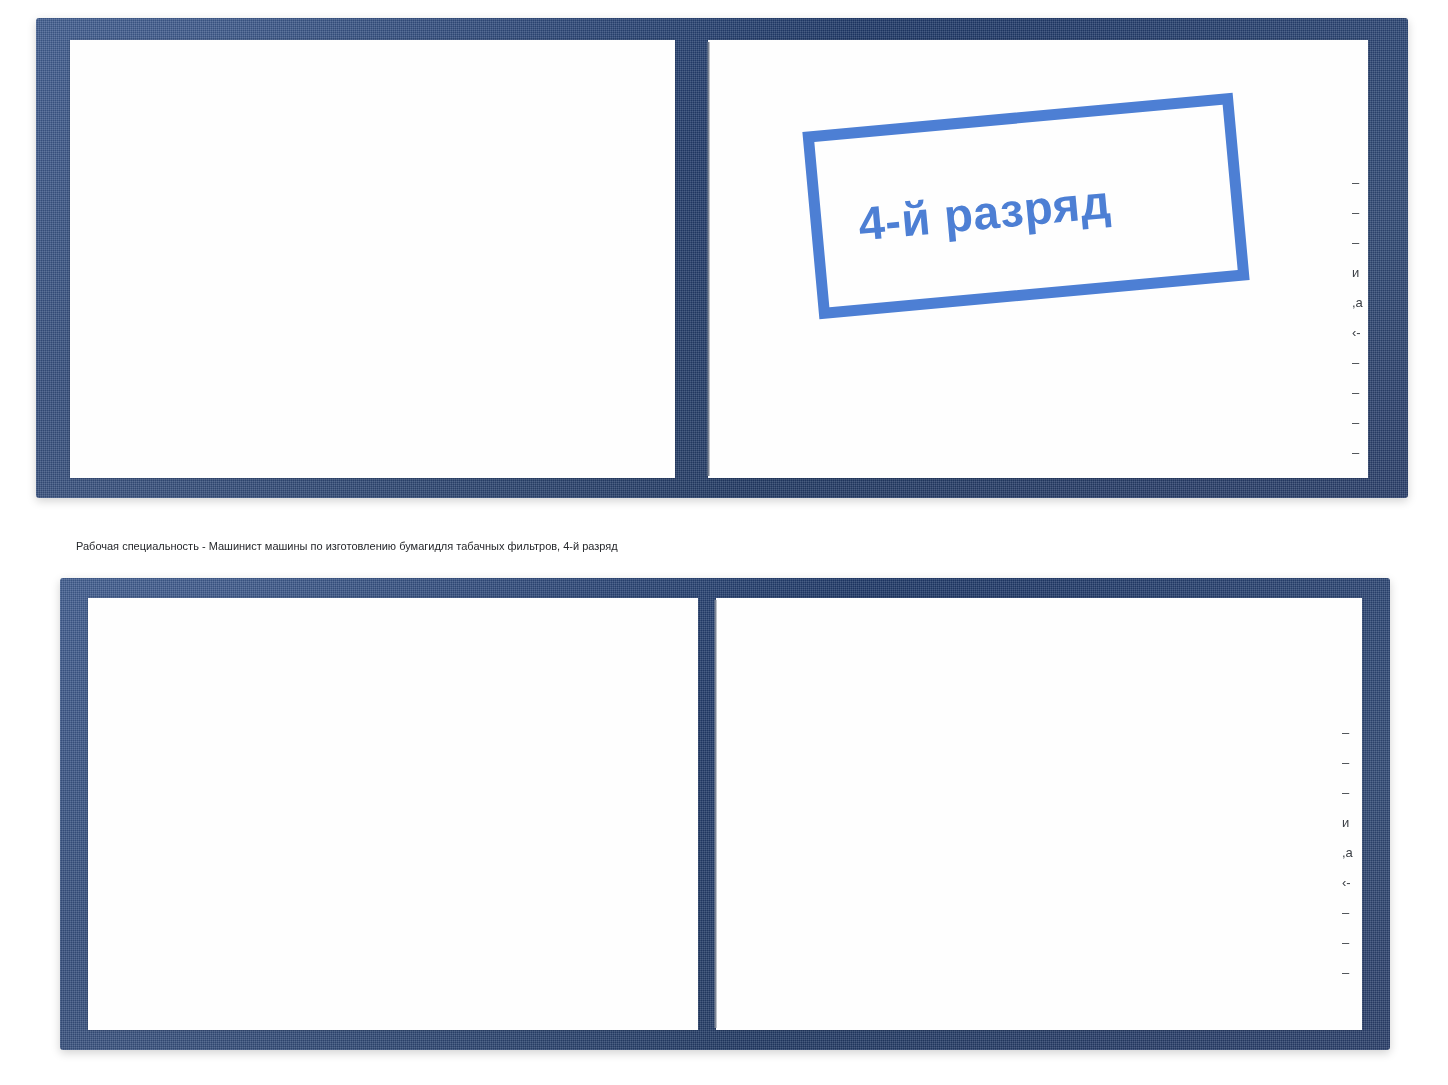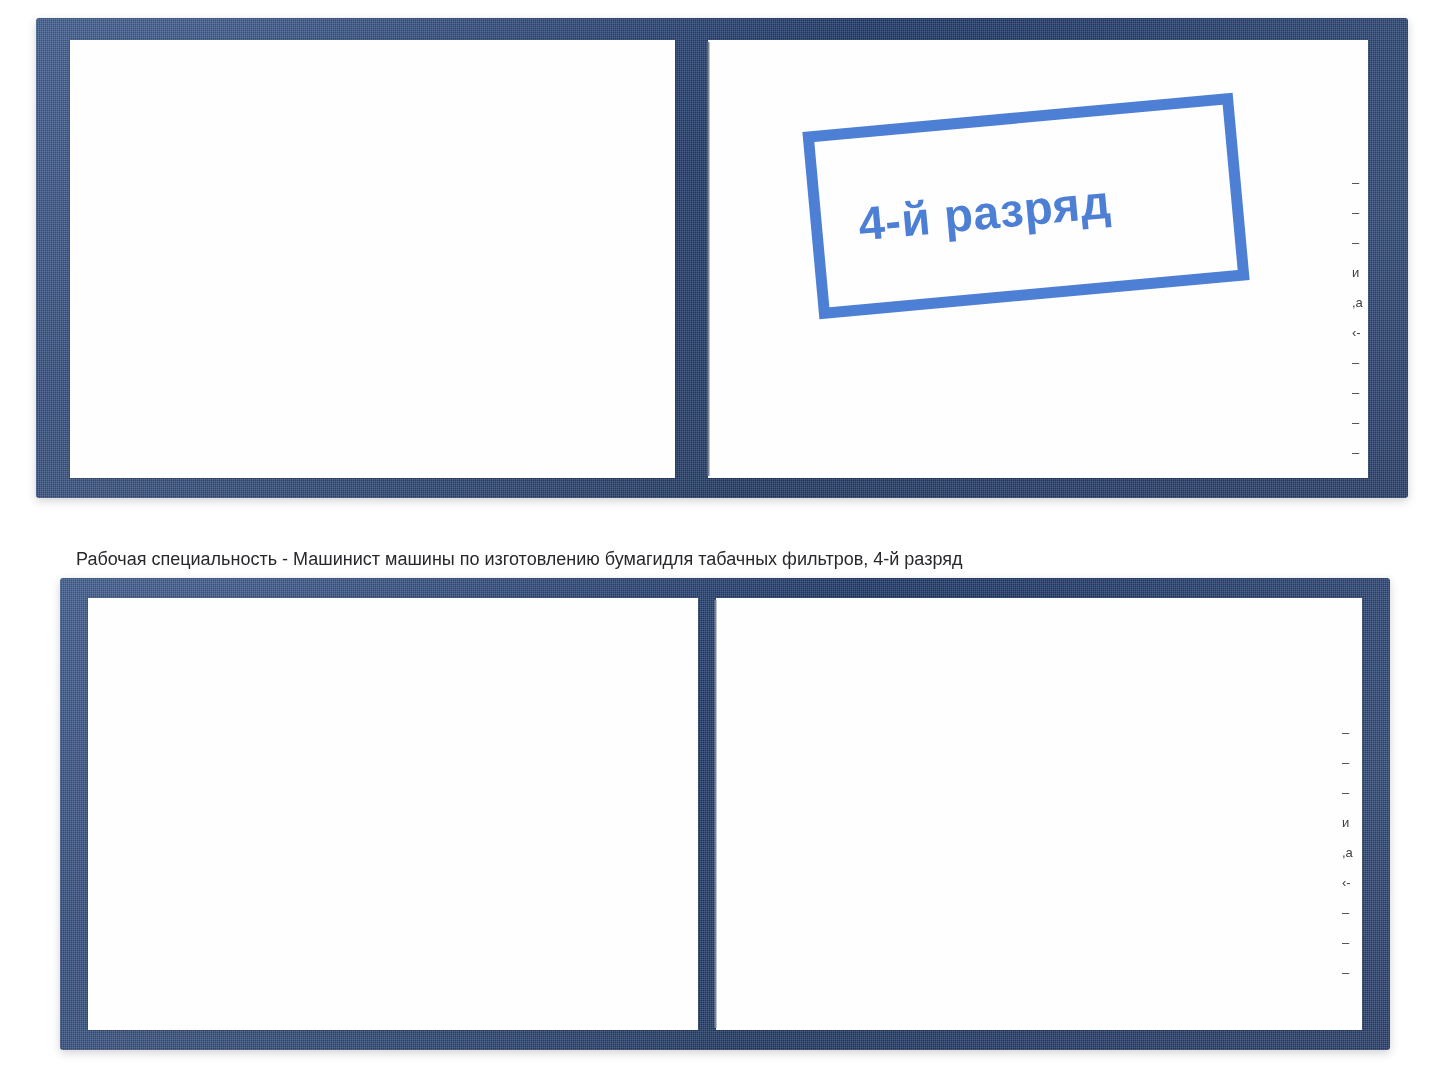--- a/index.html
+++ b/index.html
@@ -77,22 +77,22 @@
     white-space:pre;
     font-family:"Liberation Sans", sans-serif;
   }
 
   
   .edgecol { position:absolute; z-index:5; color:#3b3f45; font-size:13px; white-space:pre; line-height:30px; }
 
   
   .caption {
     position:absolute; z-index:20;
-    color:#26282c; font-size:18px; line-height:26px;
-    width:940px; white-space:pre-wrap;margin-top:13px;
+    color:#26282c; font-size:11px; line-height:26px;
+    width:940px; white-space:pre-wrap;
   }
 </style>
 </head>
 <body>
 
 <div class="stage">
 
   <div class="book" style="left:36px; top:18px; width:1372px; height:480px; border-radius:3px;"></div>
 
   <div class="page" style="left:70px; top:40px; width:605px; height:438px;"></div>

